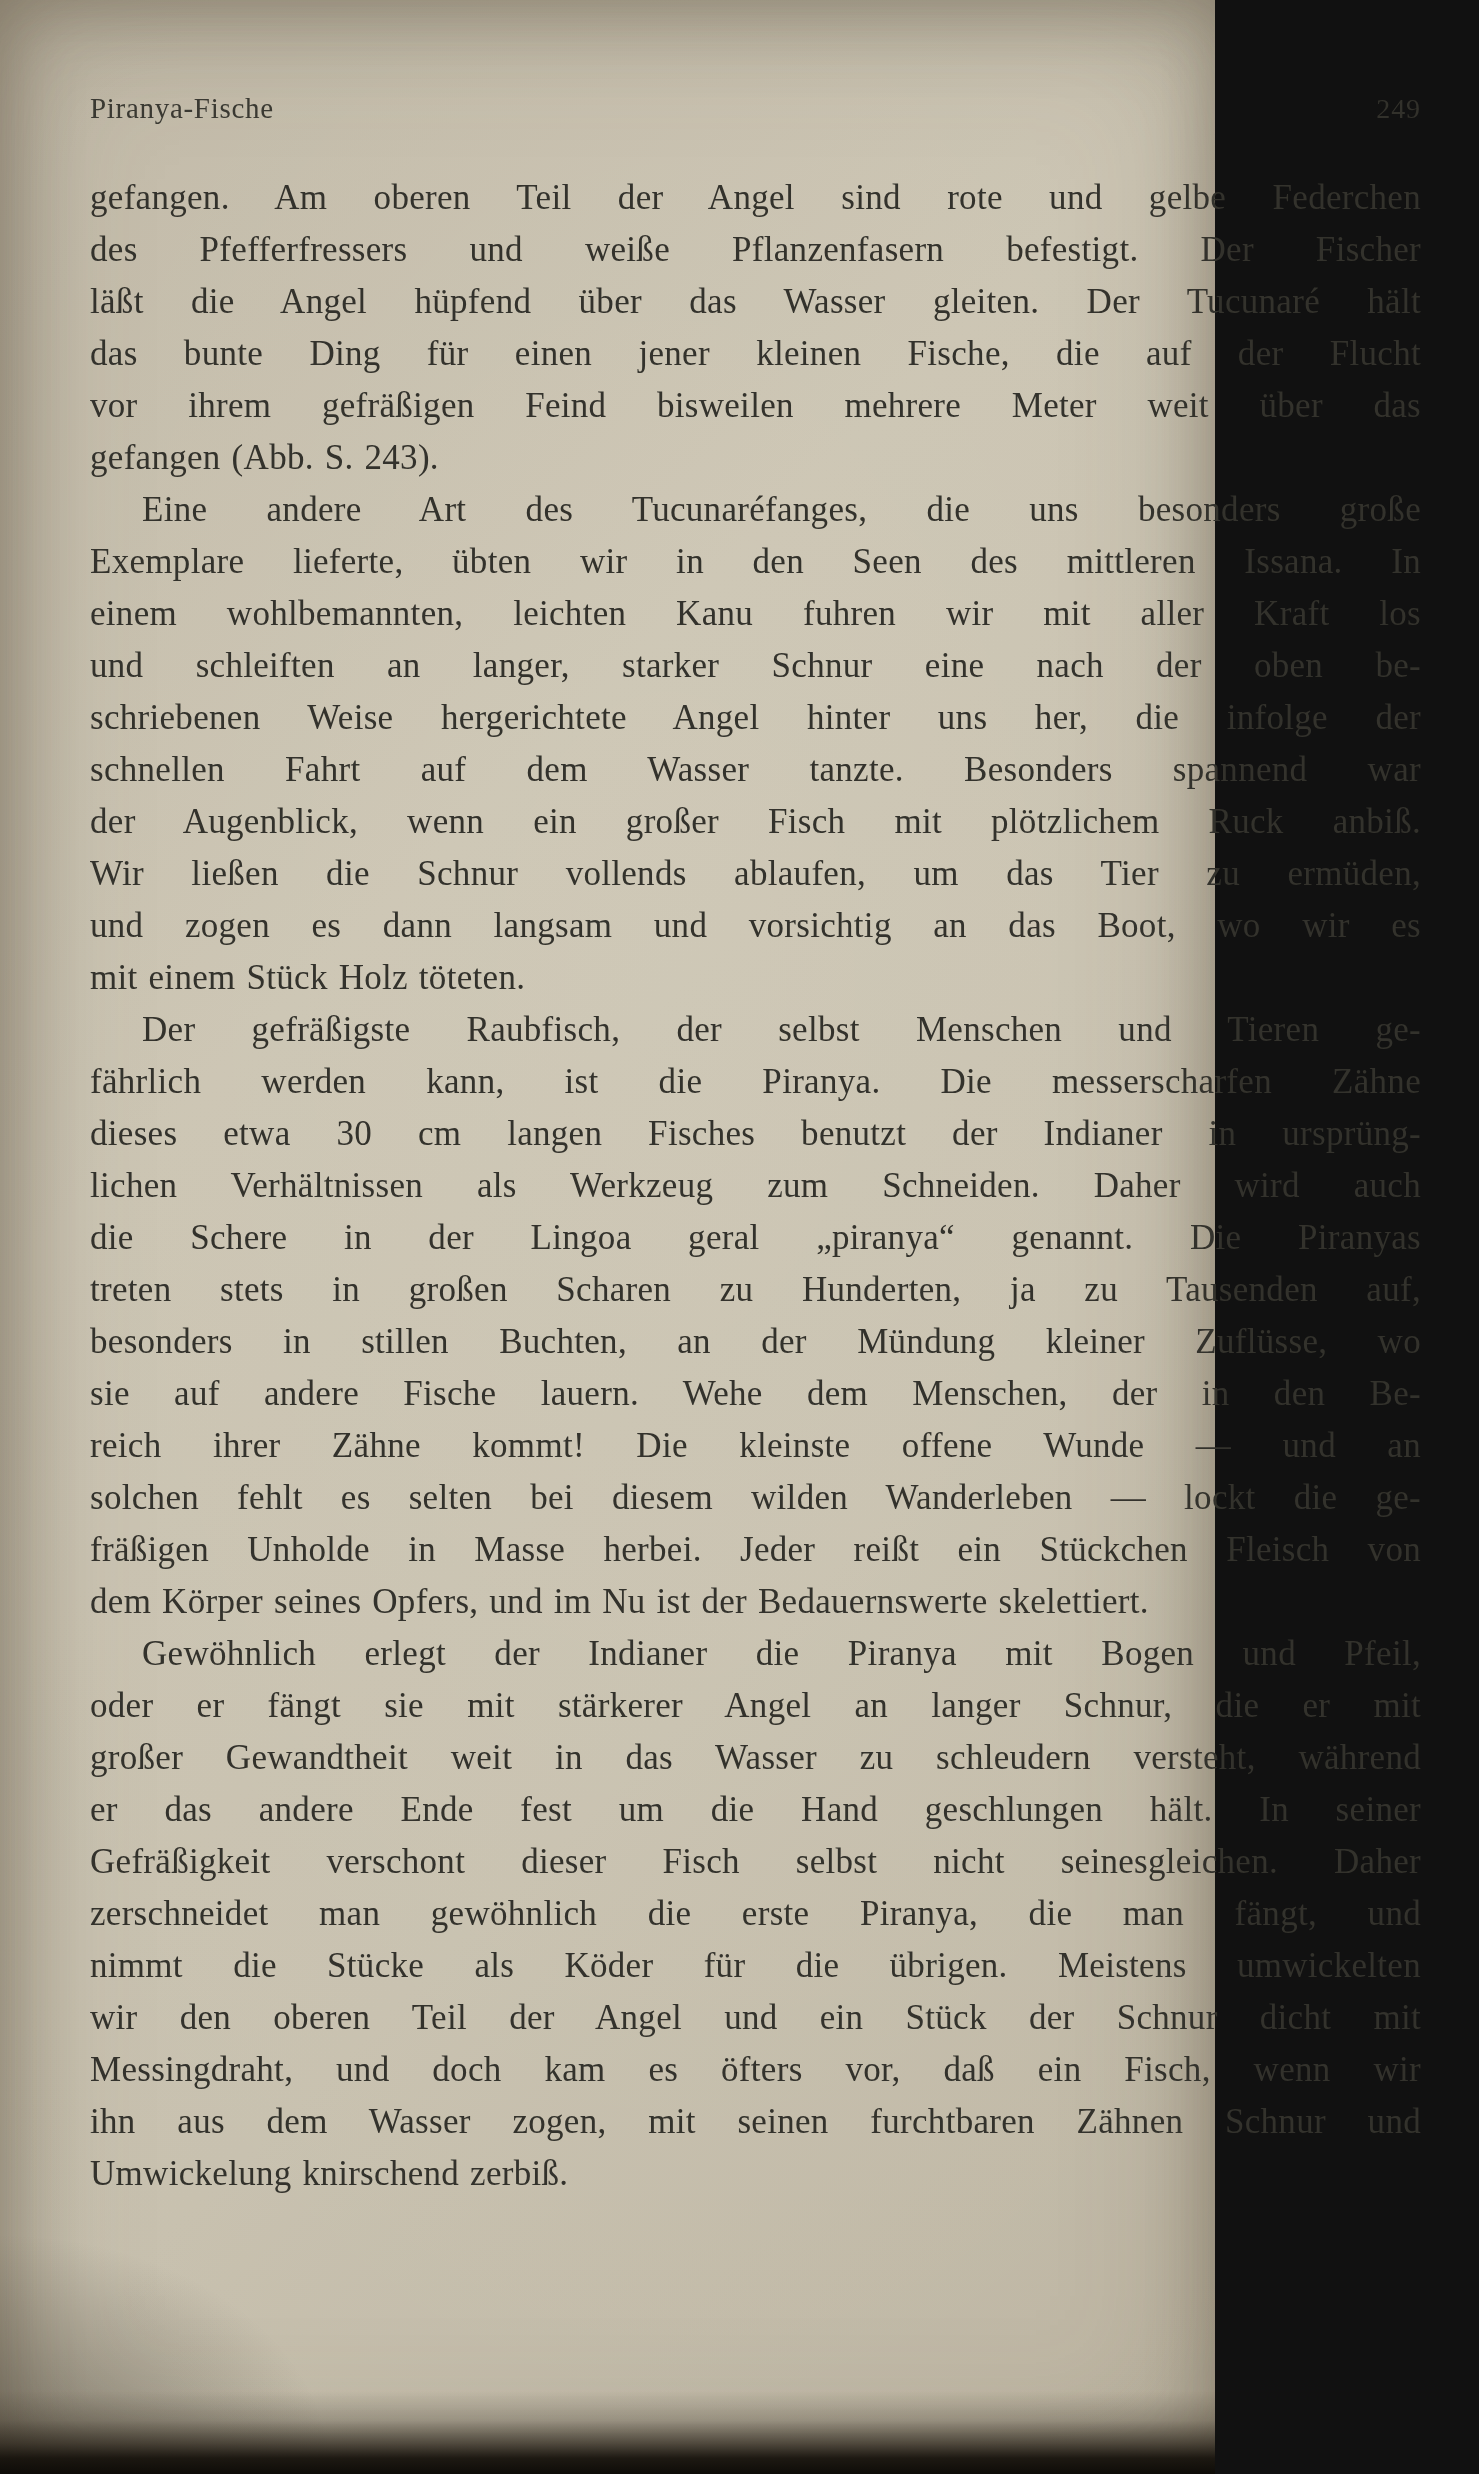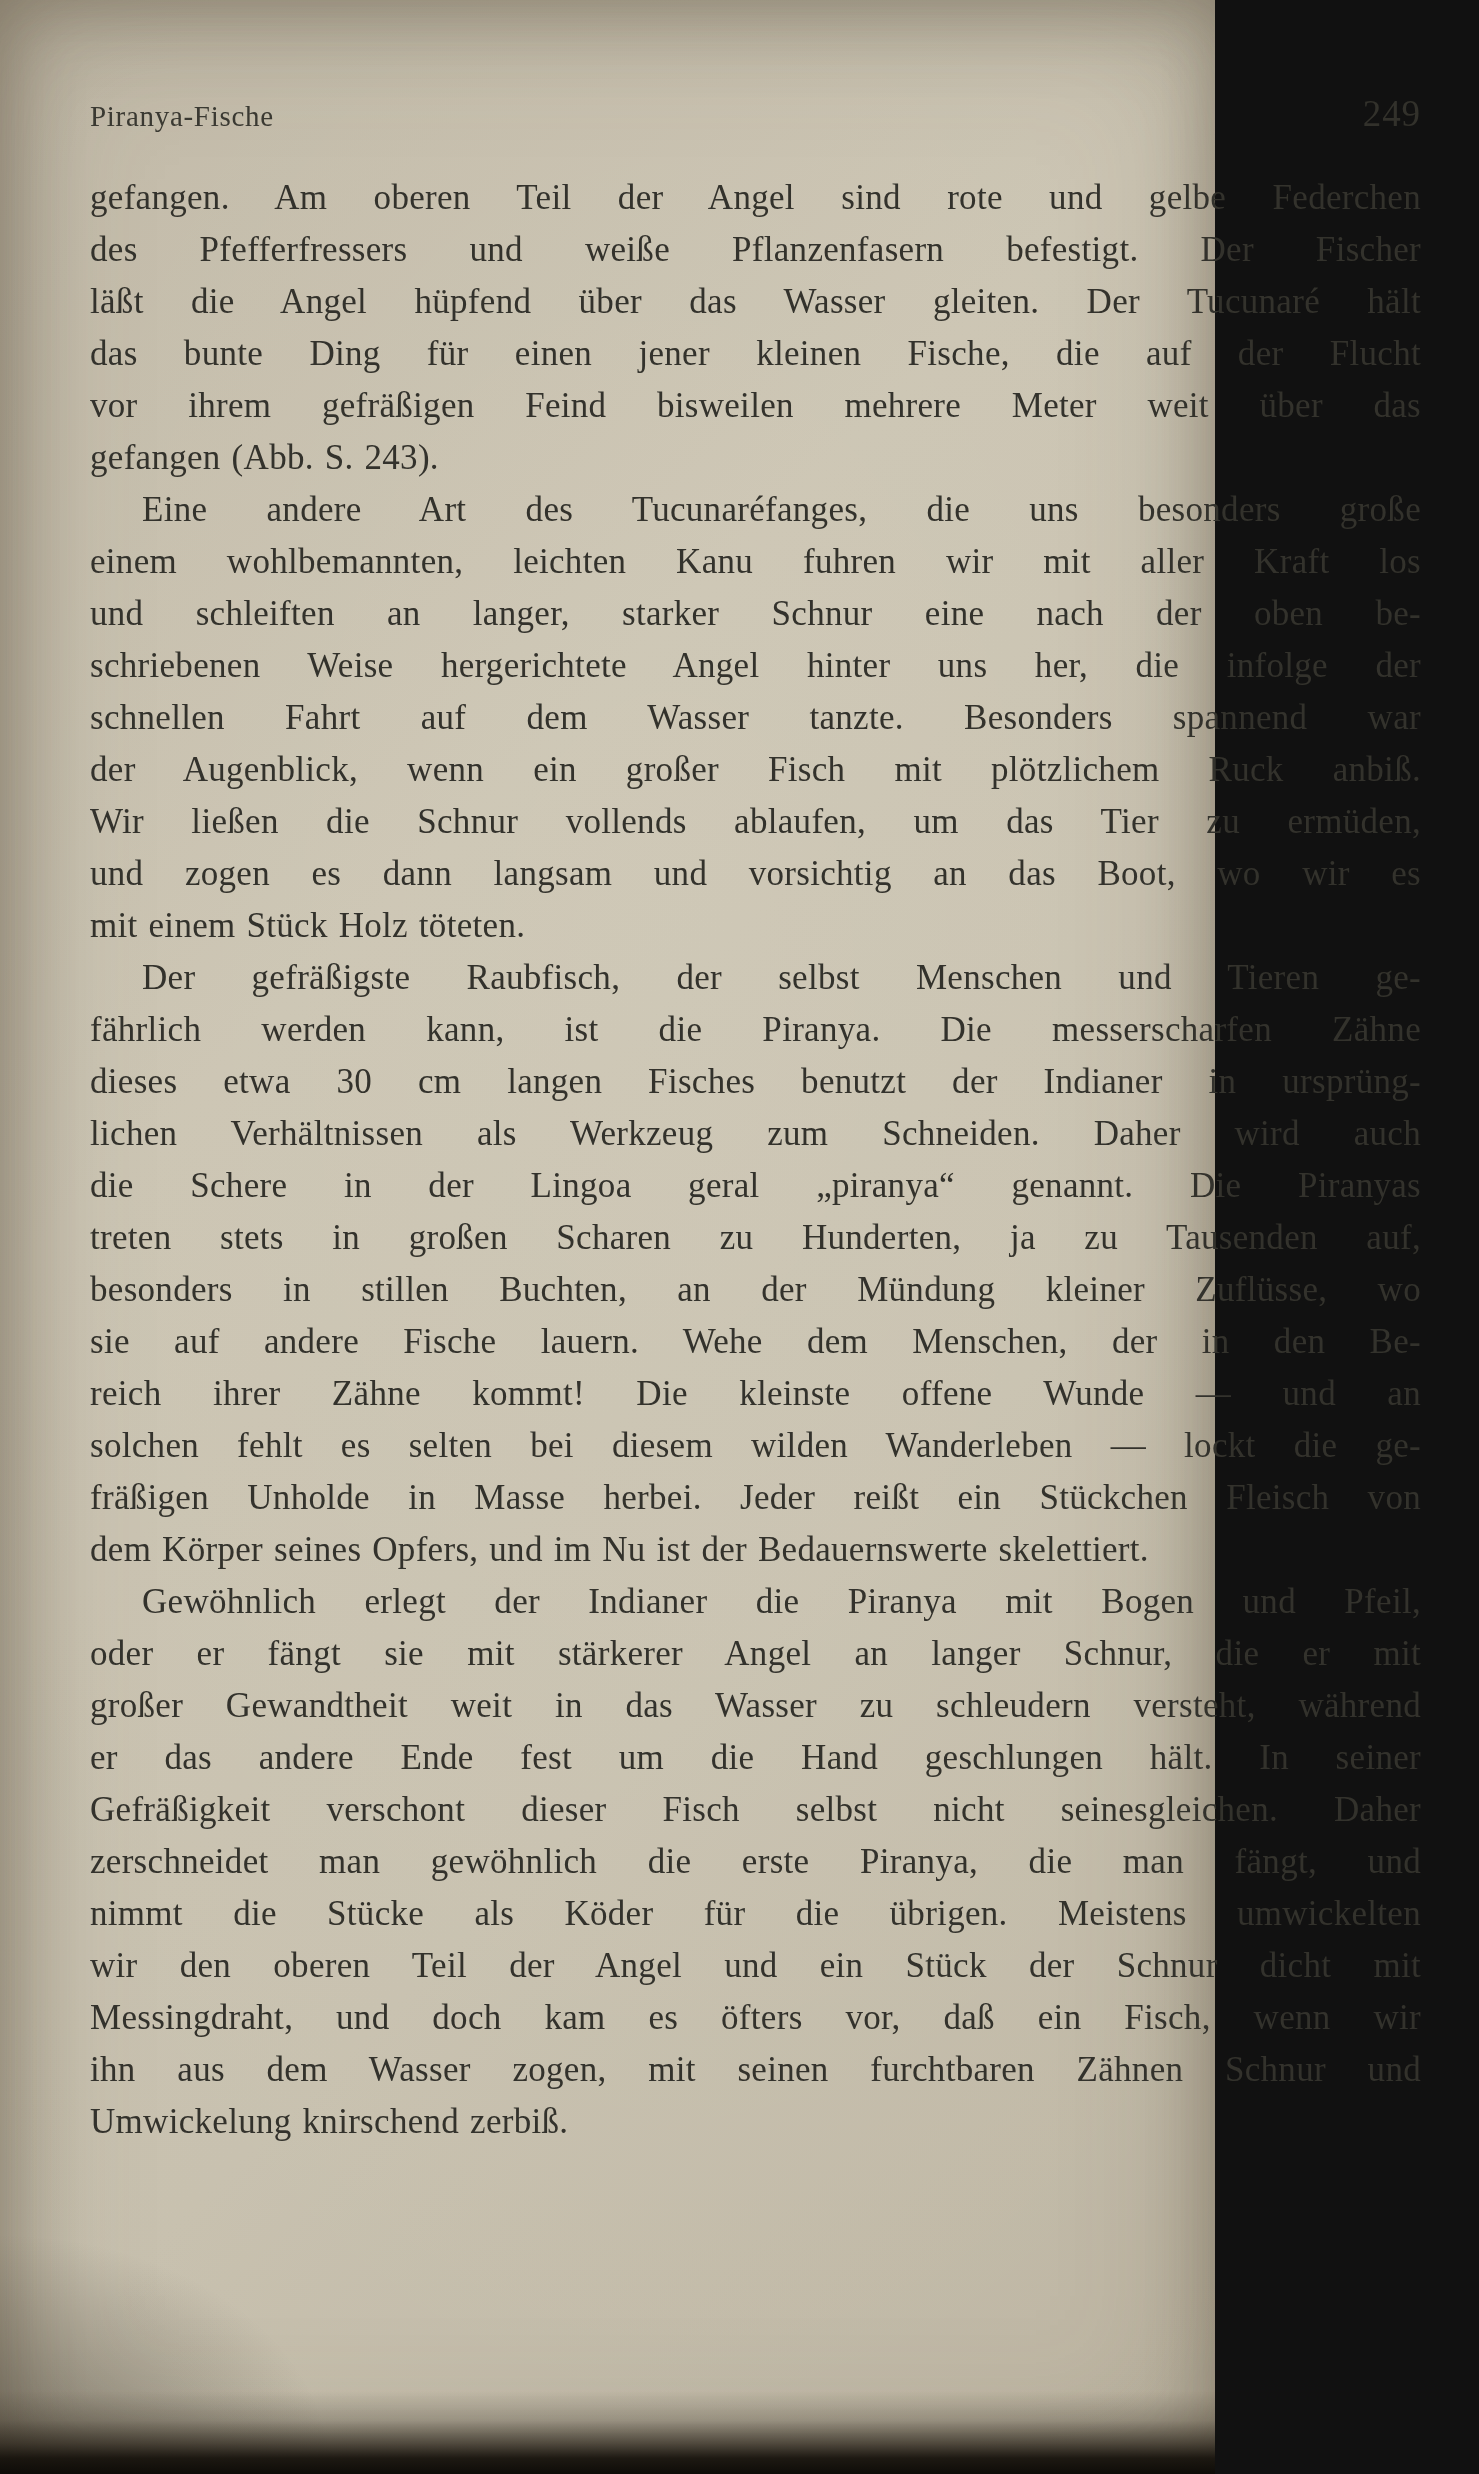--- a/index.html
+++ b/index.html
@@ -35,21 +35,21 @@
     display: flex;
     justify-content: space-between;
     align-items: baseline;
   }
   .head-title {
     font-size: 29px;
     letter-spacing: 0.7px;
     color: #3a3932;
   }
   .head-page-number {
-    font-size: 37px;
+    font-size: 28px;
     letter-spacing: 0.9px;
     color: #32312b;
   }
   .page-body {
     position: absolute;
     top: 172px;
     left: 90px;
     width: 1331px;
   }
   .line {
@@ -103,20 +103,21 @@
   </div>
 
   <div class="page-body">
       <div class="line">gefangen.  Am oberen Teil der Angel sind rote und gelbe Federchen</div>
       <div class="line">des Pfefferfressers und weiße Pflanzenfasern befestigt.  Der Fischer</div>
       <div class="line">läßt die Angel hüpfend über das Wasser gleiten.  Der Tucunaré hält</div>
       <div class="line">das bunte Ding für einen jener kleinen Fische, die auf der Flucht</div>
       <div class="line">vor ihrem gefräßigen Feind bisweilen mehrere Meter weit über das</div>
       <div class="line last">gefangen (Abb. S. 243).</div>
       <div class="line indent">Eine andere Art des Tucunaréfanges, die uns besonders große</div>
+      <div class="line">Exemplare lieferte, übten wir in den Seen des mittleren Issana.  In</div>
       <div class="line">einem wohlbemannten, leichten Kanu fuhren wir mit aller Kraft los</div>
       <div class="line">und schleiften an langer, starker Schnur eine nach der oben be-</div>
       <div class="line">schriebenen Weise hergerichtete Angel hinter uns her, die infolge der</div>
       <div class="line">schnellen Fahrt auf dem Wasser tanzte.  Besonders spannend war</div>
       <div class="line">der Augenblick, wenn ein großer Fisch mit plötzlichem Ruck anbiß.</div>
       <div class="line">Wir ließen die Schnur vollends ablaufen, um das Tier zu ermüden,</div>
       <div class="line">und zogen es dann langsam und vorsichtig an das Boot, wo wir es</div>
       <div class="line last">mit einem Stück Holz töteten.</div>
       <div class="line indent">Der gefräßigste Raubfisch, der selbst Menschen und Tieren ge-</div>
       <div class="line">fährlich werden kann, ist die Piranya.  Die messerscharfen Zähne</div>

